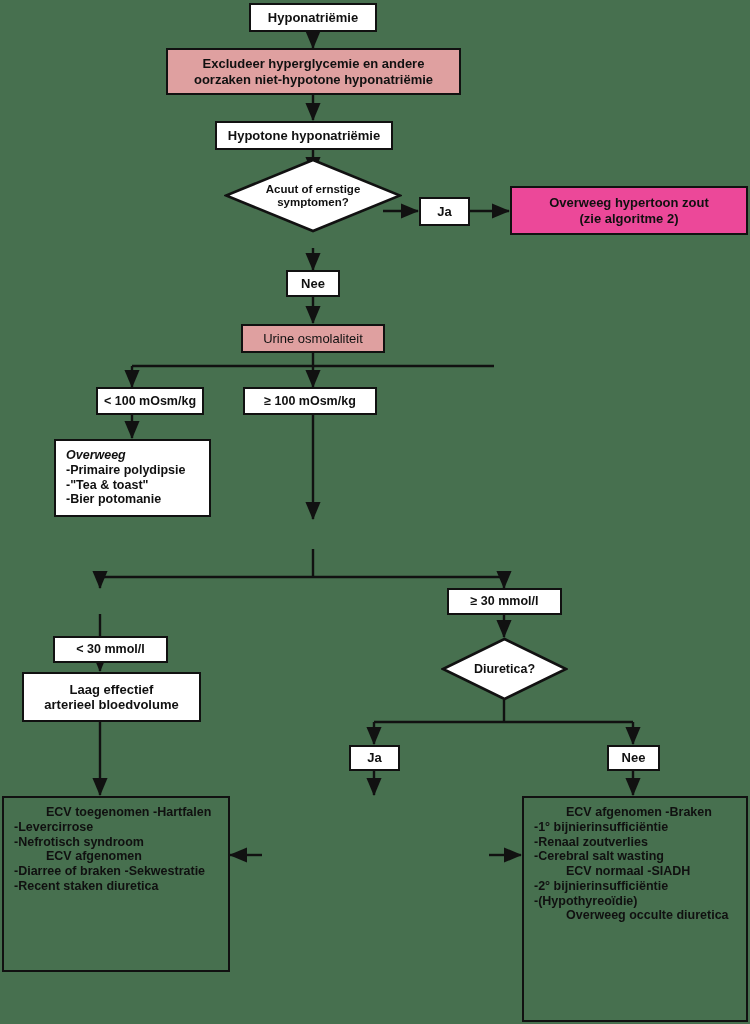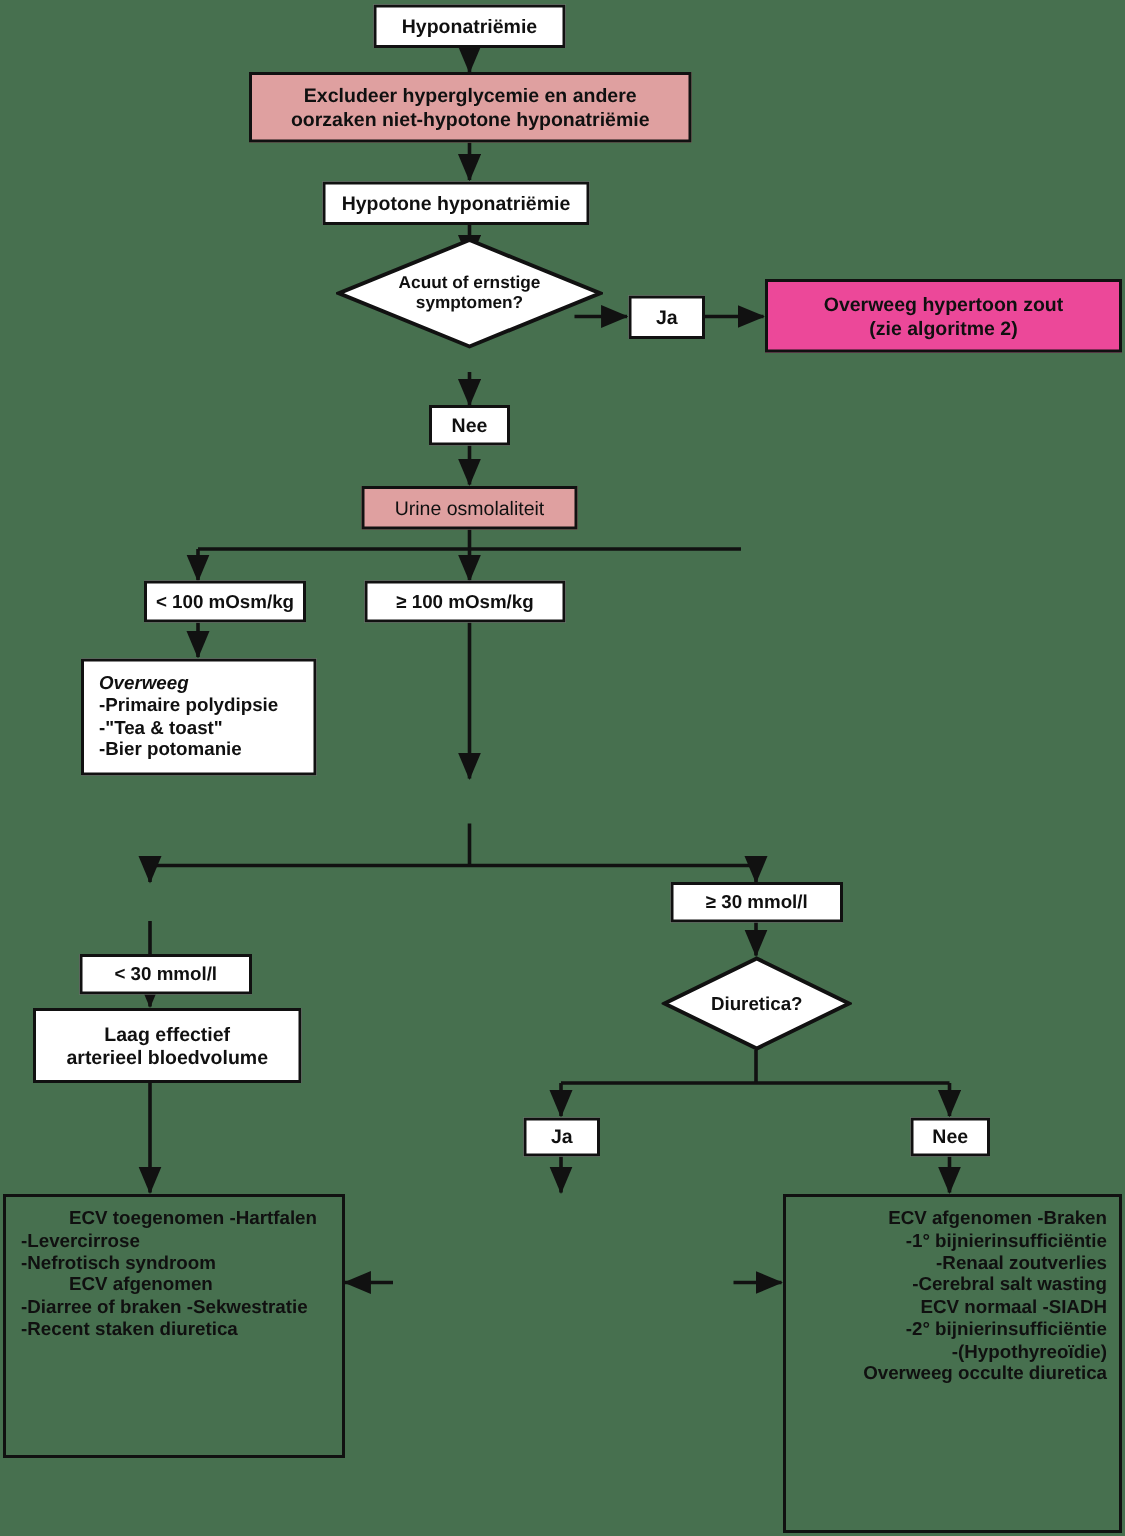--- a/index.html
+++ b/index.html
@@ -272,21 +272,21 @@
     <span class="it">-Levercirrose</span>
     <span class="it">-Nefrotisch syndroom</span>
     <span class="gap"></span>
     <span class="hd">ECV afgenomen</span>
     <span class="it">-Diarree of braken</span>
     <span class="it">-Sekwestratie</span>
     <span class="it">-Recent staken diuretica</span>
   </div>
 
 
-  <div class="node clear listbox t12" style="left:522px; top:796px; width:226px; height:226px;text-align:right;">
+  <div class="node clear listbox t12" style="left:522px; top:796px; width:226px; height:226px;">
     <span class="hd">ECV afgenomen</span>
     <span class="it">-Braken</span>
     <span class="it">-1° bijnierinsufficiëntie</span>
     <span class="it">-Renaal zoutverlies</span>
     <span class="it">-Cerebral salt wasting</span>
     <span class="gap"></span>
     <span class="hd">ECV normaal</span>
     <span class="it">-SIADH</span>
     <span class="it">-2° bijnierinsufficiëntie</span>
     <span class="it">-(Hypothyreoïdie)</span>

